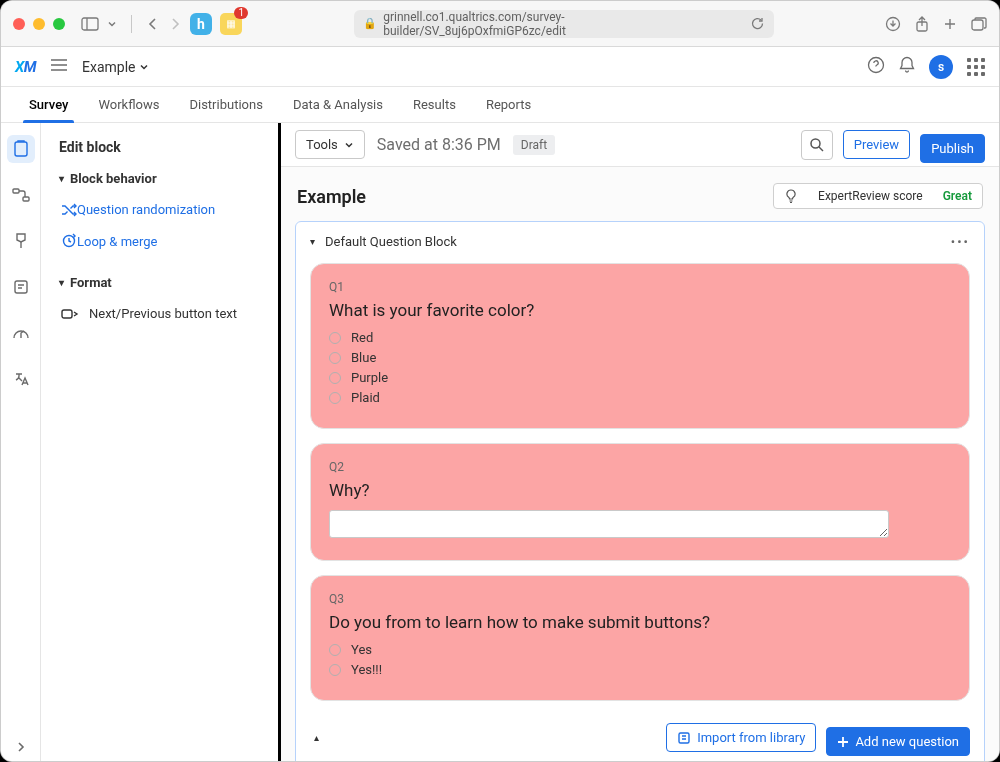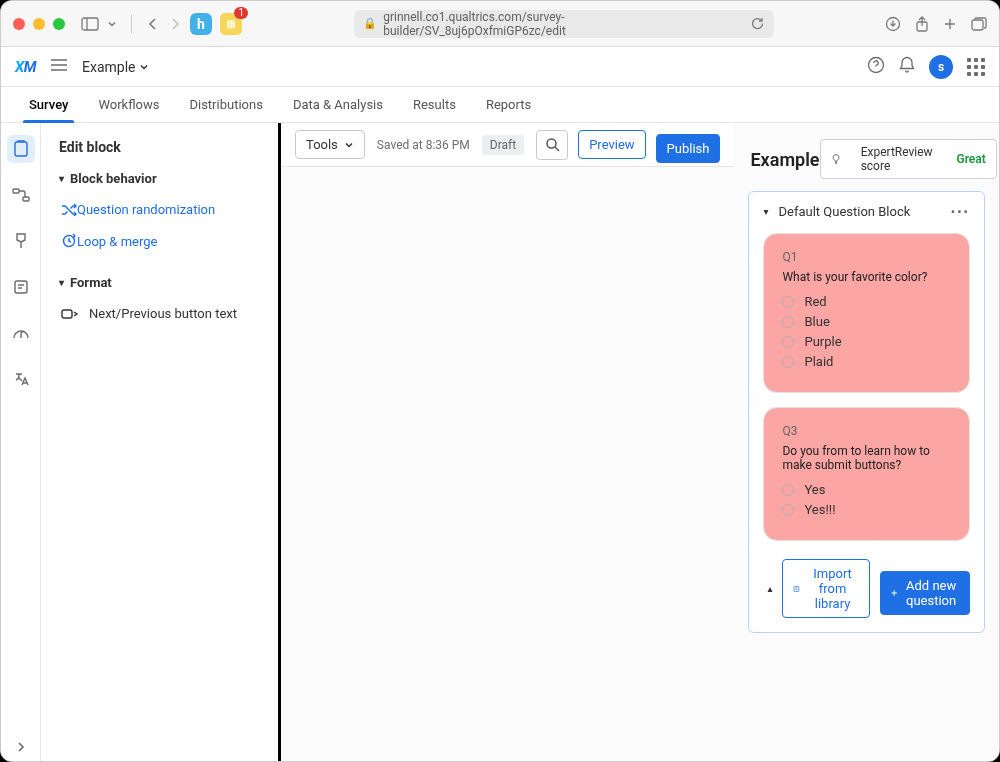--- a/index.html
+++ b/index.html
@@ -62,44 +62,44 @@
 
   .sidepanel{width:240px;border-right:3px solid #000000;padding:16px 18px 16px 18px;font-size:13px;color:#333;}
   .sidepanel h4{margin:0 0 16px 0;font-size:14px;font-weight:700;}
   .sect-label{display:flex;align-items:center;gap:6px;font-weight:700;margin:8px 0 8px 0;}
   .sect-label .caret{font-size:10px;color:#333;}
   .action-link{display:flex;align-items:center;color:#1f6fe5;padding:8px 0 8px 2px;cursor:pointer;}
   .action-link svg{flex-shrink:0;}
   .fmt{margin-top:18px;}
   .action-dark{display:flex;align-items:center;gap:10px;color:#333;padding:8px 0 8px 2px;cursor:pointer;}
 
-  .content{flex:1;display:flex;flex-direction:row;min-width:0;background:#fbfbfb;}
+  .content{flex:1;display:flex;flex-direction:column;min-width:0;background:#fbfbfb;}
   .toolbar{height:44px;border-bottom:1px solid #e5e5e5;background:#fff;display:flex;align-items:center;padding:0 14px;gap:12px;}
   .btn{border:1px solid #c9c9c9;background:#fff;color:#333;font-size:13px;border-radius:4px;padding:6px 10px;cursor:pointer;display:inline-flex;align-items:center;gap:6px;}
   .btn.primary{background:#1f6fe5;border-color:#1f6fe5;color:#fff;margin-top:8px;}
   .btn.outline-primary{background:#fff;border-color:#1f6fe5;color:#1f6fe5;}
   .icon-btn{width:32px;height:30px;border:1px solid #c9c9c9;border-radius:4px;display:flex;align-items:center;justify-content:center;background:#fff;cursor:pointer;}
-  .status-text{font-size:12px;color:#6e6e6e;}
+  .status-text{font-size:16px;color:#6e6e6e;}
   .chip{background:#edeef0;border-radius:3px;color:#666;font-size:12px;padding:3px 8px;}
   .toolbar .right{margin-left:auto;display:flex;gap:10px;align-items:center;}
 
   .scroll{flex:1;overflow:auto;padding:14px 14px 8px;}
   .page-title-row{display:flex;align-items:center;justify-content:space-between;margin:2px 2px 12px;}
   .page-title{font-size:18px;font-weight:600;color:#222;}
   .expert{display:flex;align-items:center;gap:20px;border:1px solid #cfcfcf;border-radius:4px;padding:5px 10px;background:#fff;font-size:12px;color:#333;}
   .expert .score{color:#169a3c;font-weight:600;}
 
   .block{border:1px solid #b6d2fb;border-radius:6px;background:#fff;padding:0 0 12px;margin-bottom:12px;}
   .block-hdr{display:flex;align-items:center;padding:12px 14px 10px;font-size:13px;color:#333;gap:10px;}
   .block-hdr .caret{font-size:10px;color:#333;}
   .block-hdr .dots{margin-left:auto;color:#666;letter-spacing:2px;cursor:pointer;}
 
   .qcard{border:1px solid #e3e3e3;border-radius:14px;margin:4px 14px 14px;padding:16px 18px 18px;background:#fca5a5;}
   .qid{font-size:12px;color:#666;margin-bottom:6px;}
-  .qtext{font-size:12px;color:#222;margin-bottom:10px;}
+  .qtext{font-size:17px;color:#222;margin-bottom:10px;}
   .radio-row{display:flex;align-items:center;gap:10px;font-size:13px;color:#333;margin:5px 0;}
   .radio-circle{width:12px;height:12px;border:1.5px solid #b0b0b0;border-radius:50%;}
   .text-input{width:100%;max-width:560px;height:28px;border:1px solid #c9c9c9;border-radius:3px;background:#fff;resize:vertical;}
 
   .block-actions{display:flex;gap:10px;justify-content:flex-end;padding:4px 14px 2px;align-items:center;}
   .caret-left{margin-right:auto;color:#333;font-size:10px;padding-left:4px;}
   .scroll::-webkit-scrollbar{width:12px;} .scroll::-webkit-scrollbar-thumb{background:rgba(0,0,0,.18);border-radius:6px;border:3px solid #fbfbfb;}
 </style>
 </head>
 <body>
@@ -369,20 +369,25 @@
             <div class="radio-row">
                 <span class="radio-circle"></span>
                 <span>Purple</span>
               </div>
             <div class="radio-row">
                 <span class="radio-circle"></span>
                 <span>Plaid</span>
               </div>
           </div>
 
+          <div class="qcard">
+            <div class="qid">Q2</div>
+            <div class="qtext">Why?</div>
+            <textarea class="text-input" style=""></textarea>
+          </div>
 
           <div class="qcard">
             <div class="qid">Q3</div>
             <div class="qtext">Do you from to learn how to make submit buttons?</div>
             <div class="radio-row">
                 <span class="radio-circle"></span>
                 <span>Yes</span>
               </div>
             <div class="radio-row">
                 <span class="radio-circle"></span>

